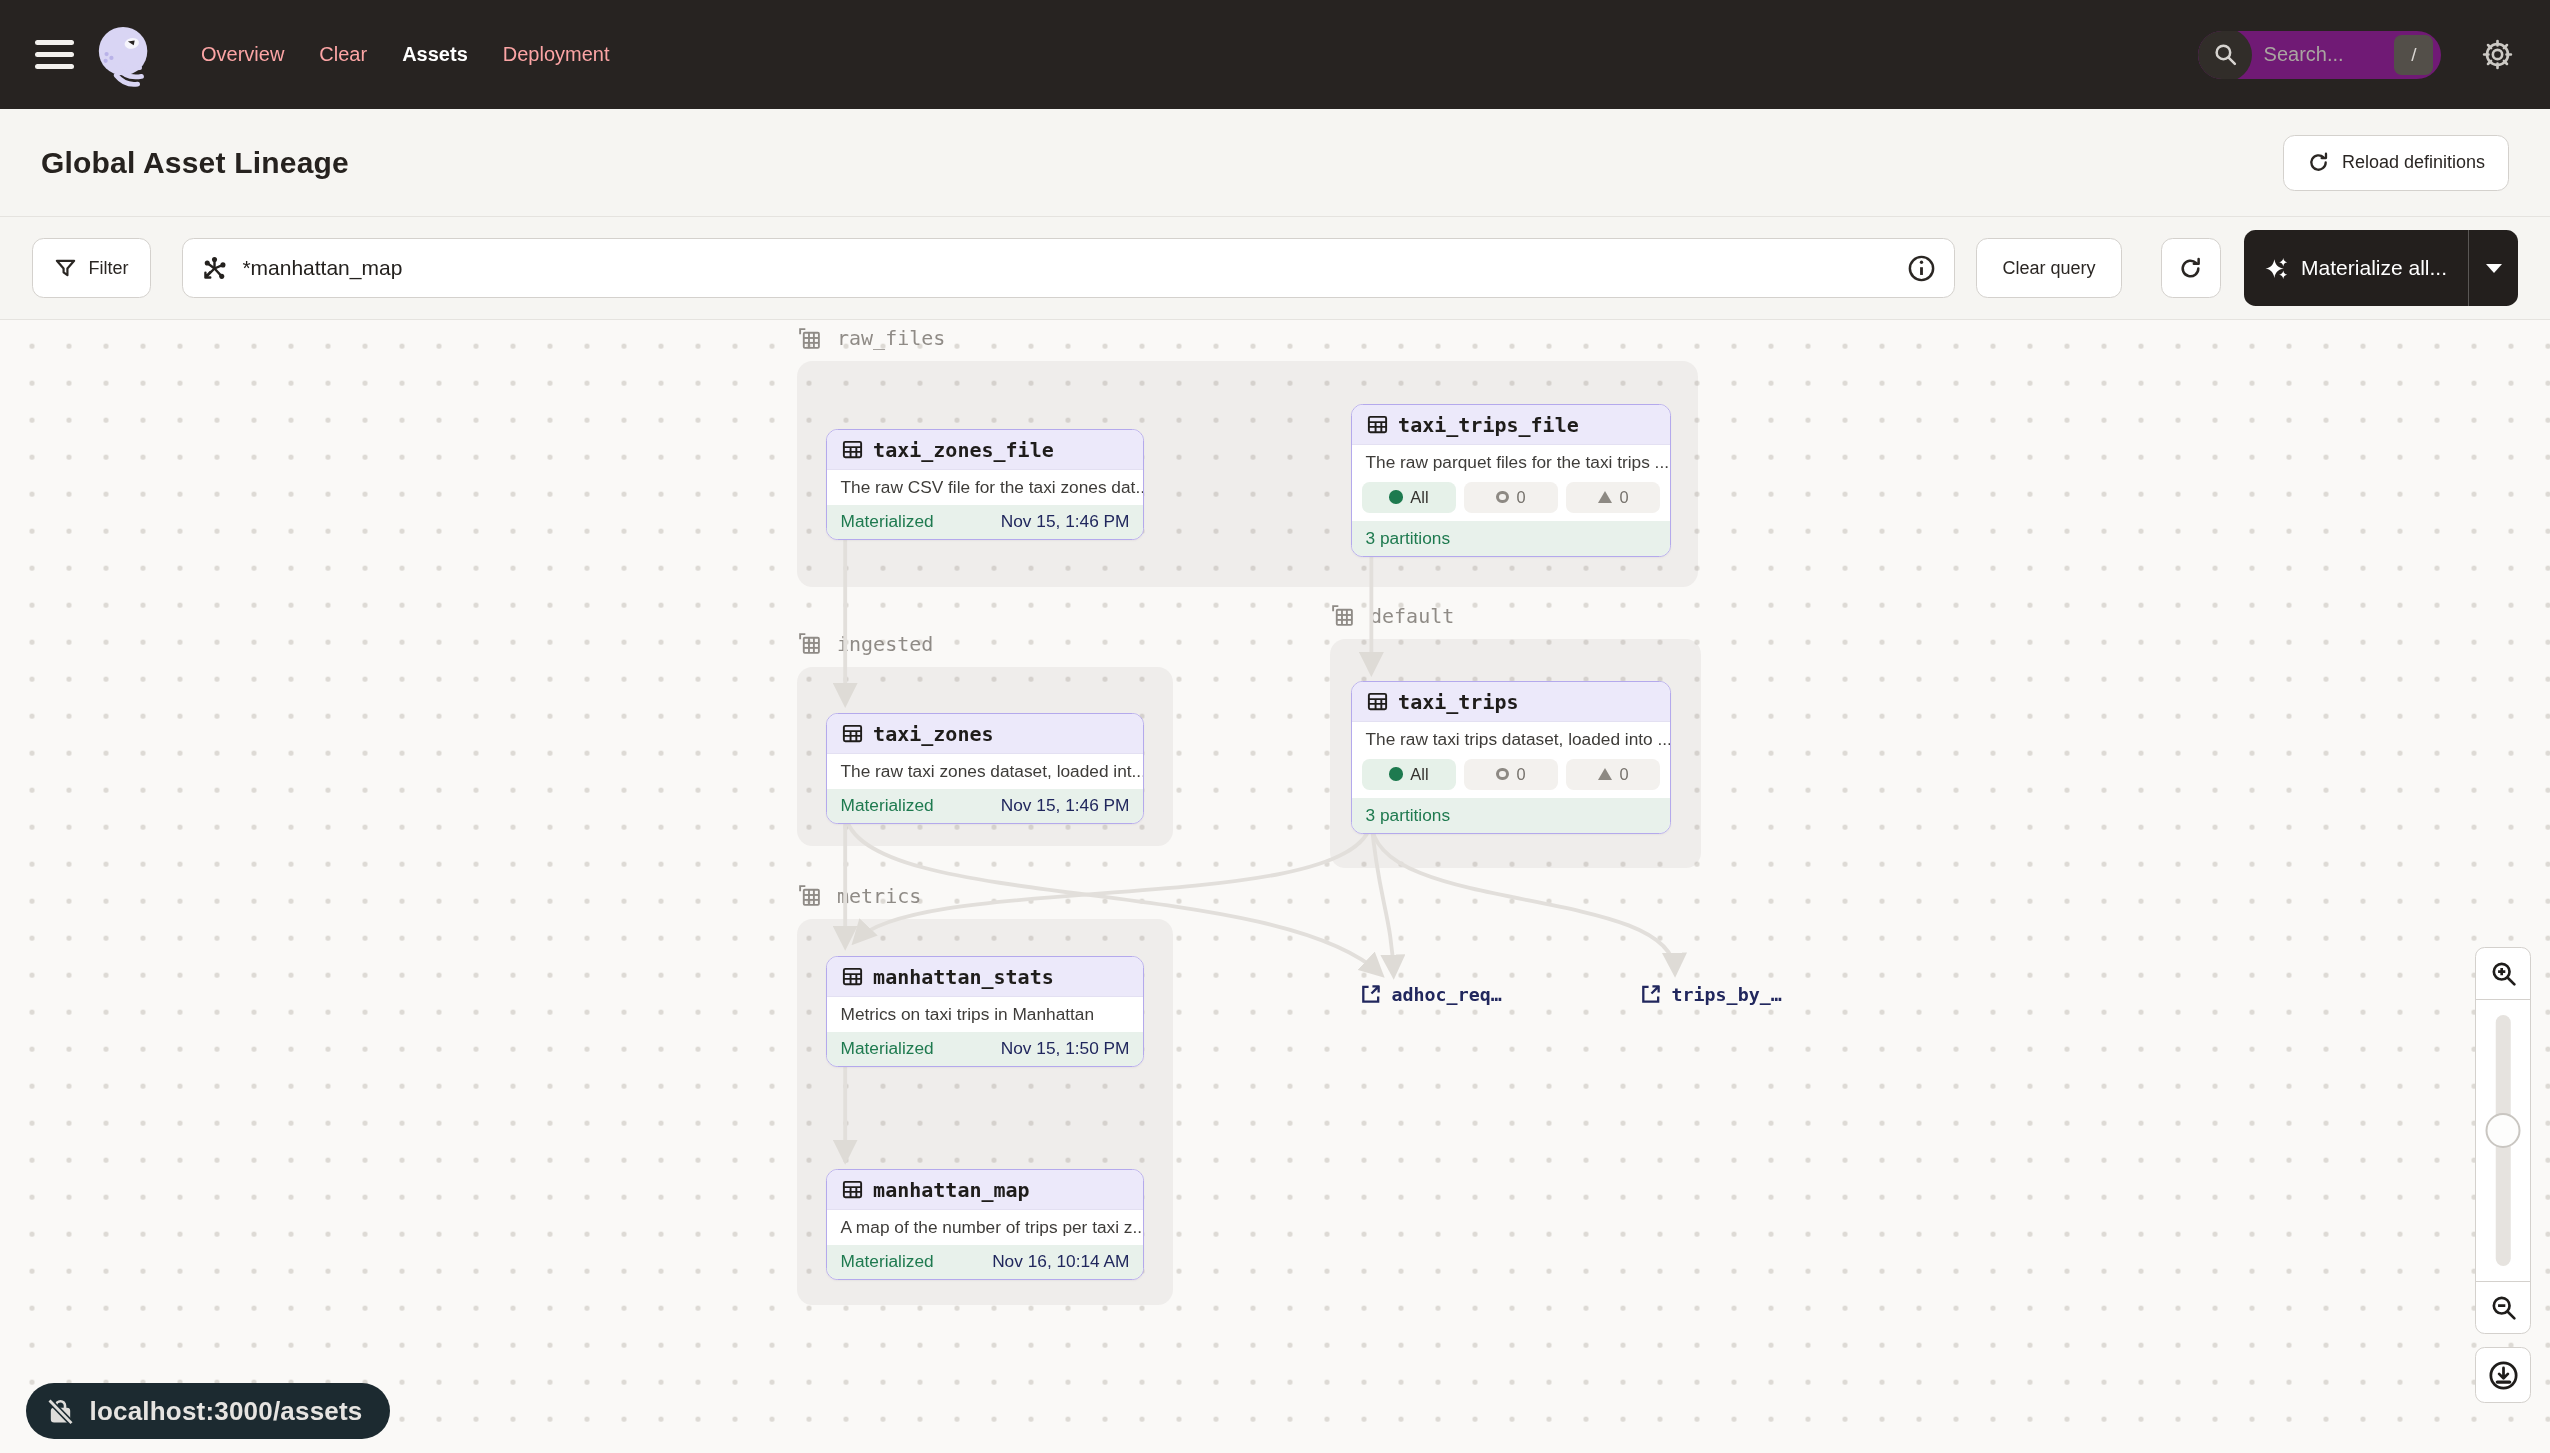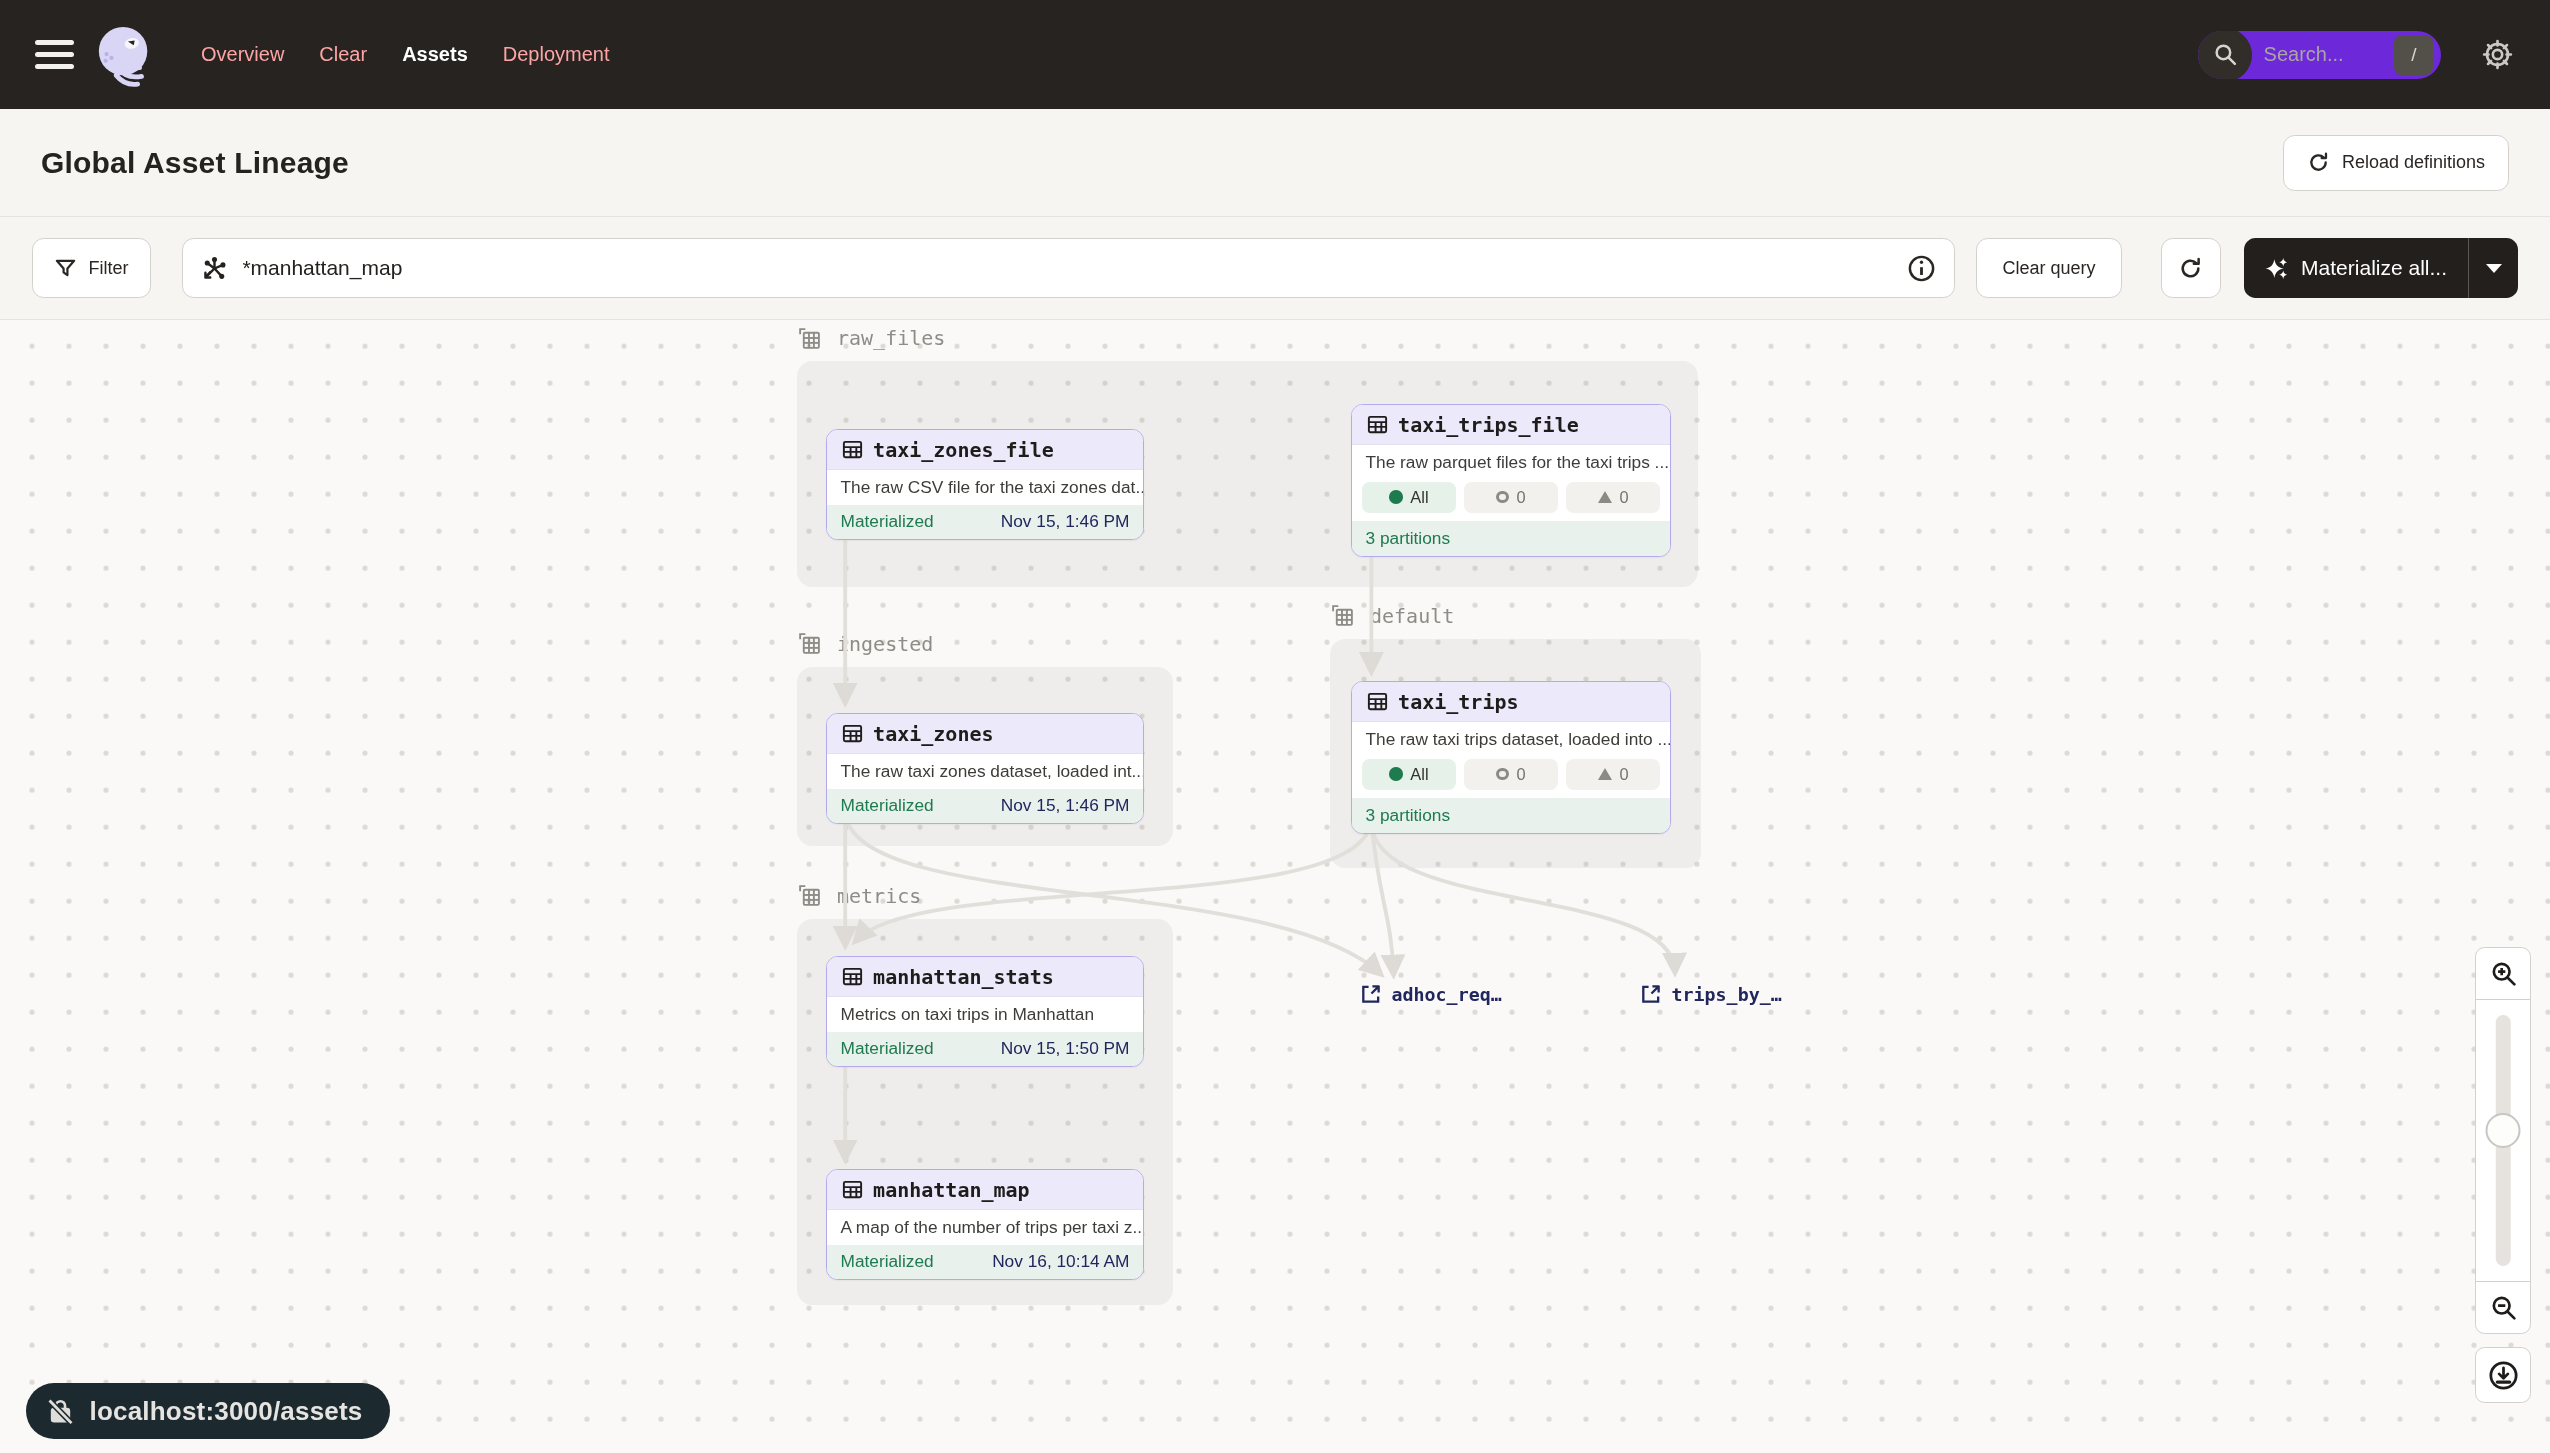--- a/index.html
+++ b/index.html
@@ -8,41 +8,41 @@
 
   
   .navbar { height:109px; background:#272321; display:flex; align-items:center; padding:0 35px; }
   .hamburger { width:39px; height:29px; display:flex; flex-direction:column; justify-content:space-between; cursor:pointer; margin-right:19px; }
   .hamburger span { display:block; height:4.8px; border-radius:2.9px; background:#F3F1EE; }
   .logo { width:64px; height:64px; margin-right:44px; }
   .nav-links { display:flex; align-items:center; gap:35px; }
   .nav-link { font-size:20px; color:#fca5a5; cursor:pointer; }
   .nav-link.active { color:#FFFFFF; font-weight:700; }
   .nav-spacer { flex:1; }
-  .search-pill { width:243px; height:48px; border-radius:27px; background:#6d28d9; display:flex; align-items:center; overflow:hidden; }
+  .search-pill { width:243px; height:48px; border-radius:27px; background:#701a75; display:flex; align-items:center; overflow:hidden; }
   .search-circle { width:54px; height:54px; border-radius:50%; background:#312D29; display:flex; align-items:center; justify-content:center; flex:0 0 auto; }
   .search-pill input { flex:1; min-width:0; background:transparent; border:none; outline:none; color:#E8E6E2; font-size:20px; padding-left:11.6px; font-family:"Liberation Sans",sans-serif; }
   .search-pill input::placeholder { color:#A9A5A0; }
   .slash-badge { width:39px; height:40px; margin-right:7.7px; border-radius:7.7px; background:#534F49; color:#D9D6D2; font-size:19px; display:flex; align-items:center; justify-content:center; flex:0 0 auto; }
   .gear-btn { margin-left:39px; cursor:pointer; display:flex; }
 
   
   .title-row { height:108px; background:#F6F5F2; border-bottom:1px solid #E5E3DF; display:flex; align-items:center; padding:0 41px; }
   .page-title { font-size:30px; font-weight:700; color:#26221F; letter-spacing:0.2px; }
   .title-spacer { flex:1; }
   .btn { background:#FFFFFF; border:1px solid #D4D1CD; border-radius:9.6px; color:#2A2623; font-size:18px; display:flex; align-items:center; gap:11.6px; cursor:pointer; font-family:"Liberation Sans",sans-serif; }
   .reload-defs { height:56px; padding:0 23px; border-radius:11.6px; }
 
   .toolbar { height:103px; background:#F6F5F2; border-bottom:1px solid #E5E3DF; display:flex; align-items:center; padding:0 32px; }
   .filter-btn { height:60px; padding:0 21px; border-radius:11.6px; }
   .query-wrap { flex:1; height:60px; margin-left:31px; background:#fff; border:1px solid #D4D1CD; border-radius:11.6px; display:flex; align-items:center; padding:0 17.3px; }
   .query-wrap input { flex:1; border:none; outline:none; font-size:21px; color:#24211E; padding-left:13.5px; background:transparent; font-family:"Liberation Sans",sans-serif; }
   .clear-btn { height:60px; padding:0 25px; margin-left:21px; border-radius:11.6px; }
   .refresh-btn { height:60px; width:60px; margin-left:39px; border-radius:11.6px; justify-content:center; }
-  .materialize-btn { height:60px; margin-left:23px; border-radius:11.6px; background:#231F1D; color:#fff; display:flex; align-items:flex-start; cursor:pointer; overflow:hidden; }
+  .materialize-btn { height:76px; margin-left:23px; border-radius:11.6px; background:#231F1D; color:#fff; display:flex; align-items:flex-start; cursor:pointer; overflow:hidden; }
   .materialize-main { display:flex; align-items:center; gap:11.6px; padding:0 21px; font-size:21px; height:100%; }
   .materialize-caret { width:50px; height:100%; border-left:1px solid rgba(255,255,255,.25); display:flex; align-items:center; justify-content:center; }
   .caret-down { width:0; height:0; border-left:8.7px solid transparent; border-right:8.7px solid transparent; border-top:9.6px solid #fff; }
 
   
   .canvas { position:relative; width:2550px; height:1133px; background-color:#FAF9F7;
     background-image:radial-gradient(circle, #DDDAD5 2.5px, transparent 2.9px);
     background-size:37px 37px; background-position:13.5px 7.7px; }
   .edges { position:absolute; inset:0; z-index:2; pointer-events:none; }
 

